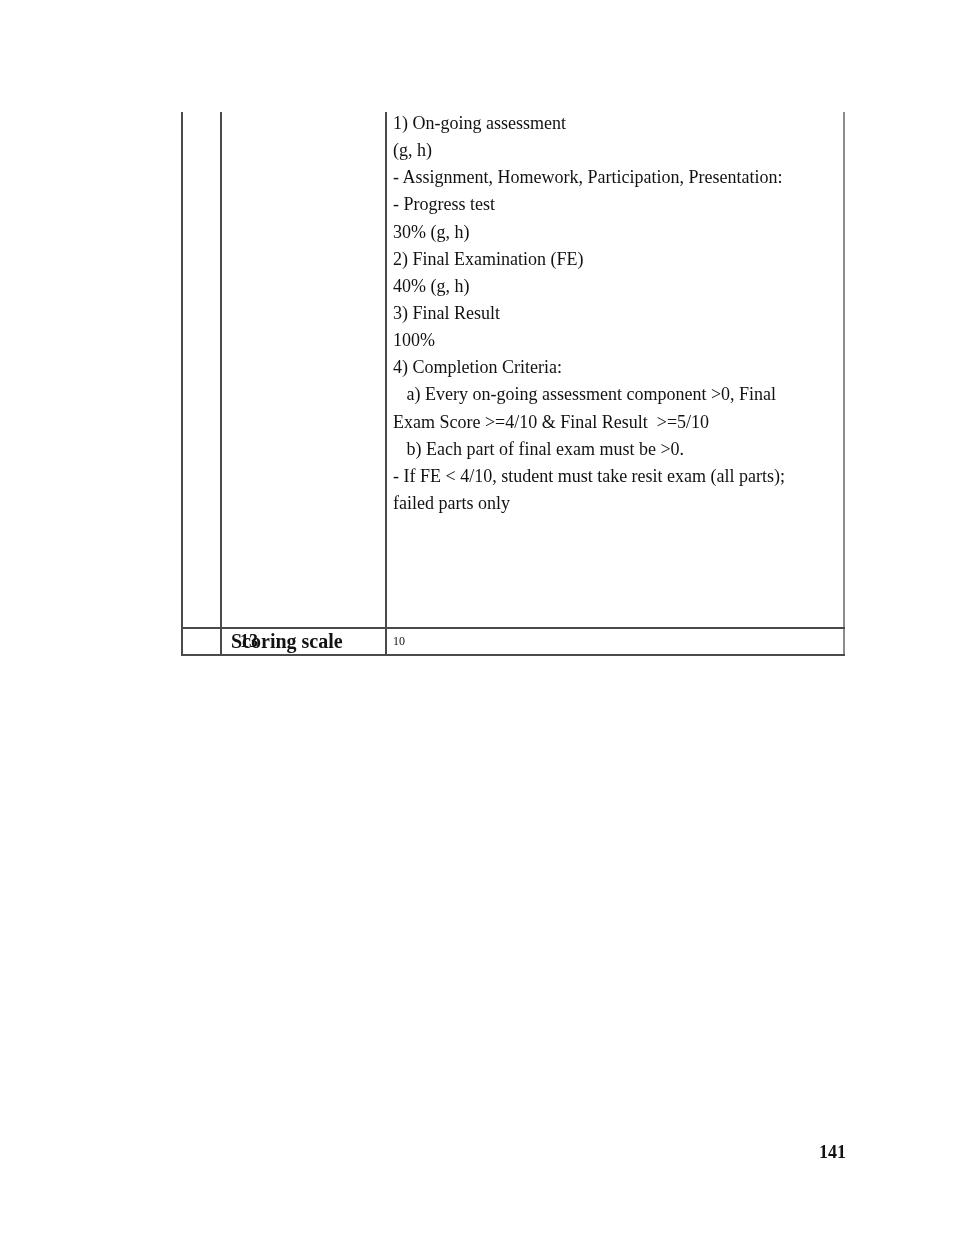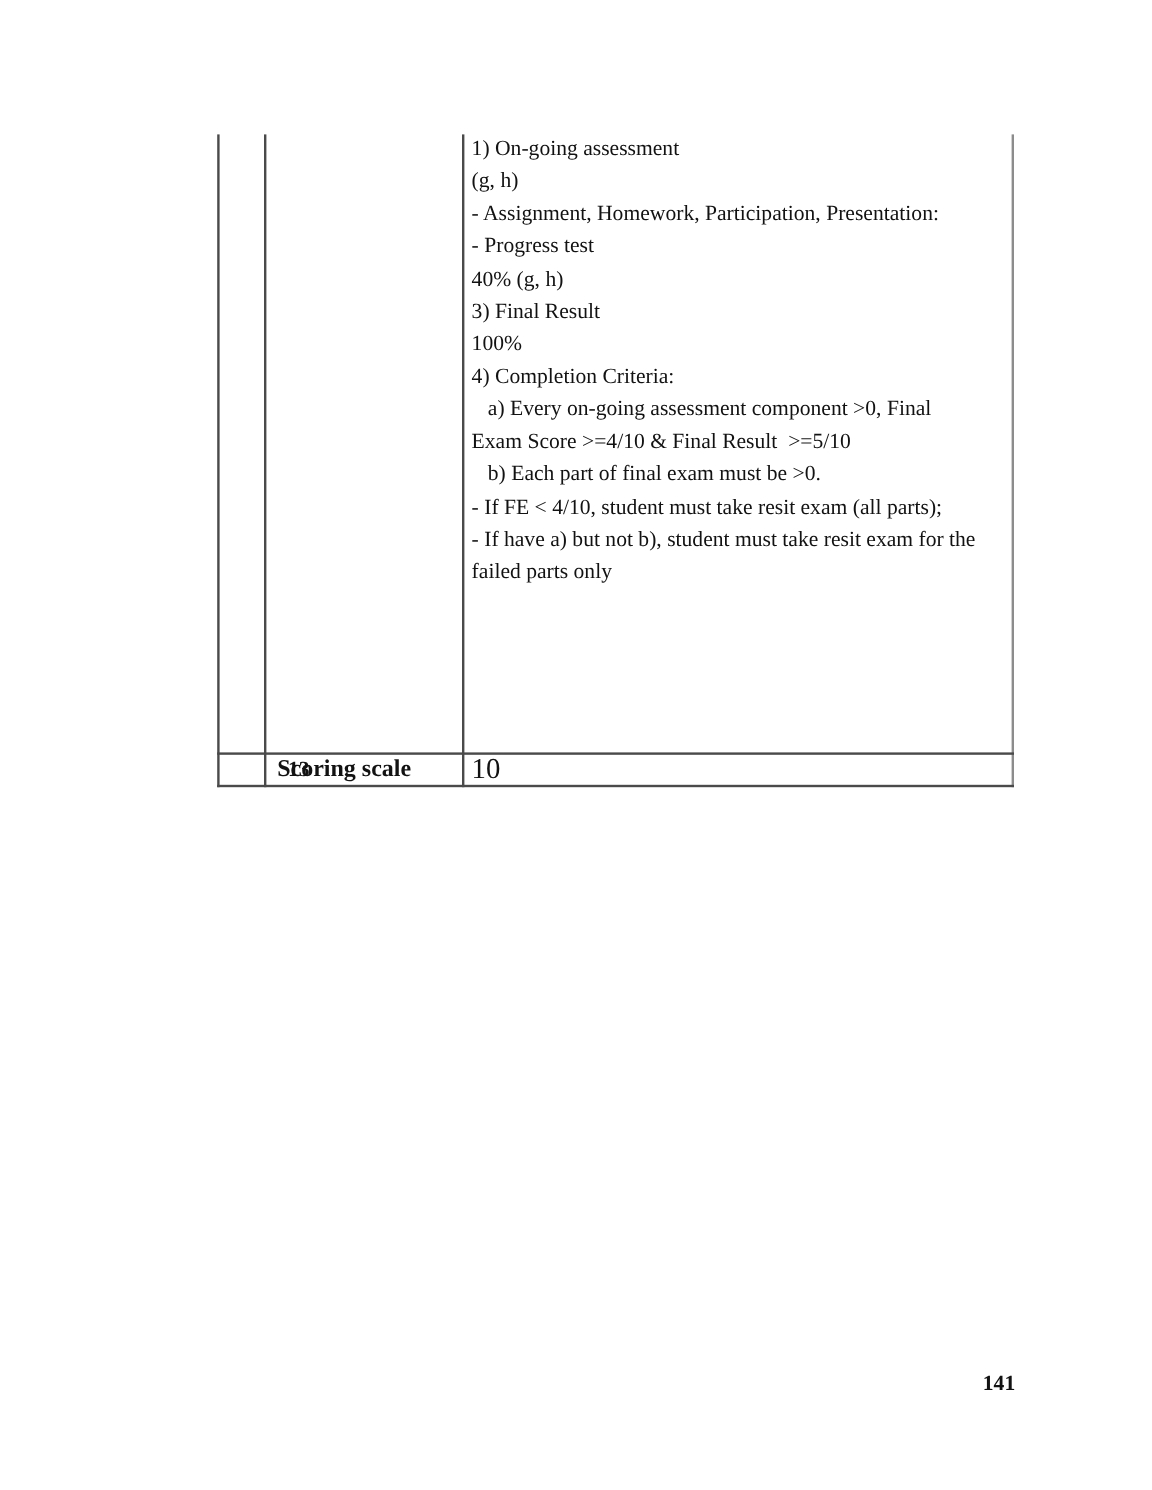--- a/index.html
+++ b/index.html
@@ -75,21 +75,21 @@
     position: absolute;
     left: 231px; top: 629px;
     font-weight: bold;
     font-size: 20px;
     line-height: 25px;
     white-space: pre;
   }
   .row13-value {
     position: absolute;
     left: 393px; top: 629px;
-    font-size: 24px;
+    font-size: 12px;
     line-height: 25px;
     white-space: pre;
   }
 
   .page-number {
     position: absolute;
     left: 819px; top: 1141px;
     font-size: 18px;
     line-height: 22px;
     font-weight: bold;
@@ -105,29 +105,30 @@
   <div class="vline v-c2c3"></div>
   <div class="vline v-right"></div>
   <div class="hline h-row13-top"></div>
   <div class="hline h-bottom"></div>
 
   <div class="assessment-content">
       <div class="tline">1) On-going assessment</div>
       <div class="tline">(g, h)</div>
       <div class="tline">- Assignment, Homework, Participation, Presentation:</div>
       <div class="tline">- Progress test</div>
+      <div class="tline">30% (g, h)</div>
+      <div class="tline">2) Final Examination (FE)</div>
       <div class="tline">40% (g, h)</div>
       <div class="tline">3) Final Result</div>
       <div class="tline">100%</div>
       <div class="tline">4) Completion Criteria:</div>
       <div class="tline">   a) Every on-going assessment component &gt;0, Final</div>
       <div class="tline">Exam Score &gt;=4/10 &amp; Final Result  &gt;=5/10</div>
       <div class="tline">   b) Each part of final exam must be &gt;0.</div>
       <div class="tline">- If FE &lt; 4/10, student must take resit exam (all parts);</div>
-      <div class="tline">- If have a) but not b), student must take resit exam for the</div>
       <div class="tline">failed parts only</div>
     </div>
 
   <div class="row13-no">13</div>
   <div class="row13-label">Scoring scale</div>
   <div class="row13-value">10</div>
 
   <div class="page-number">141</div>
 
 </div>

